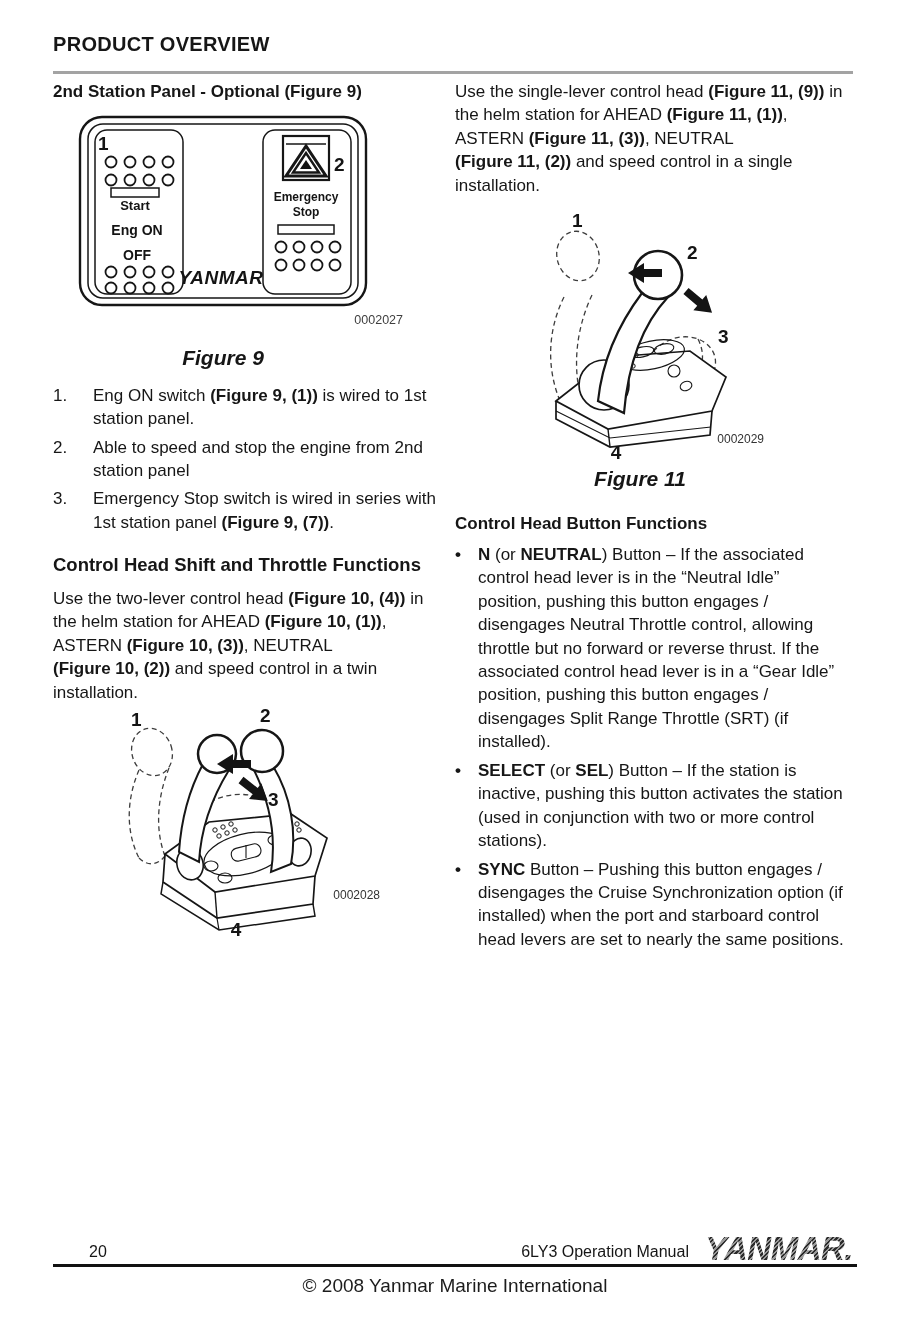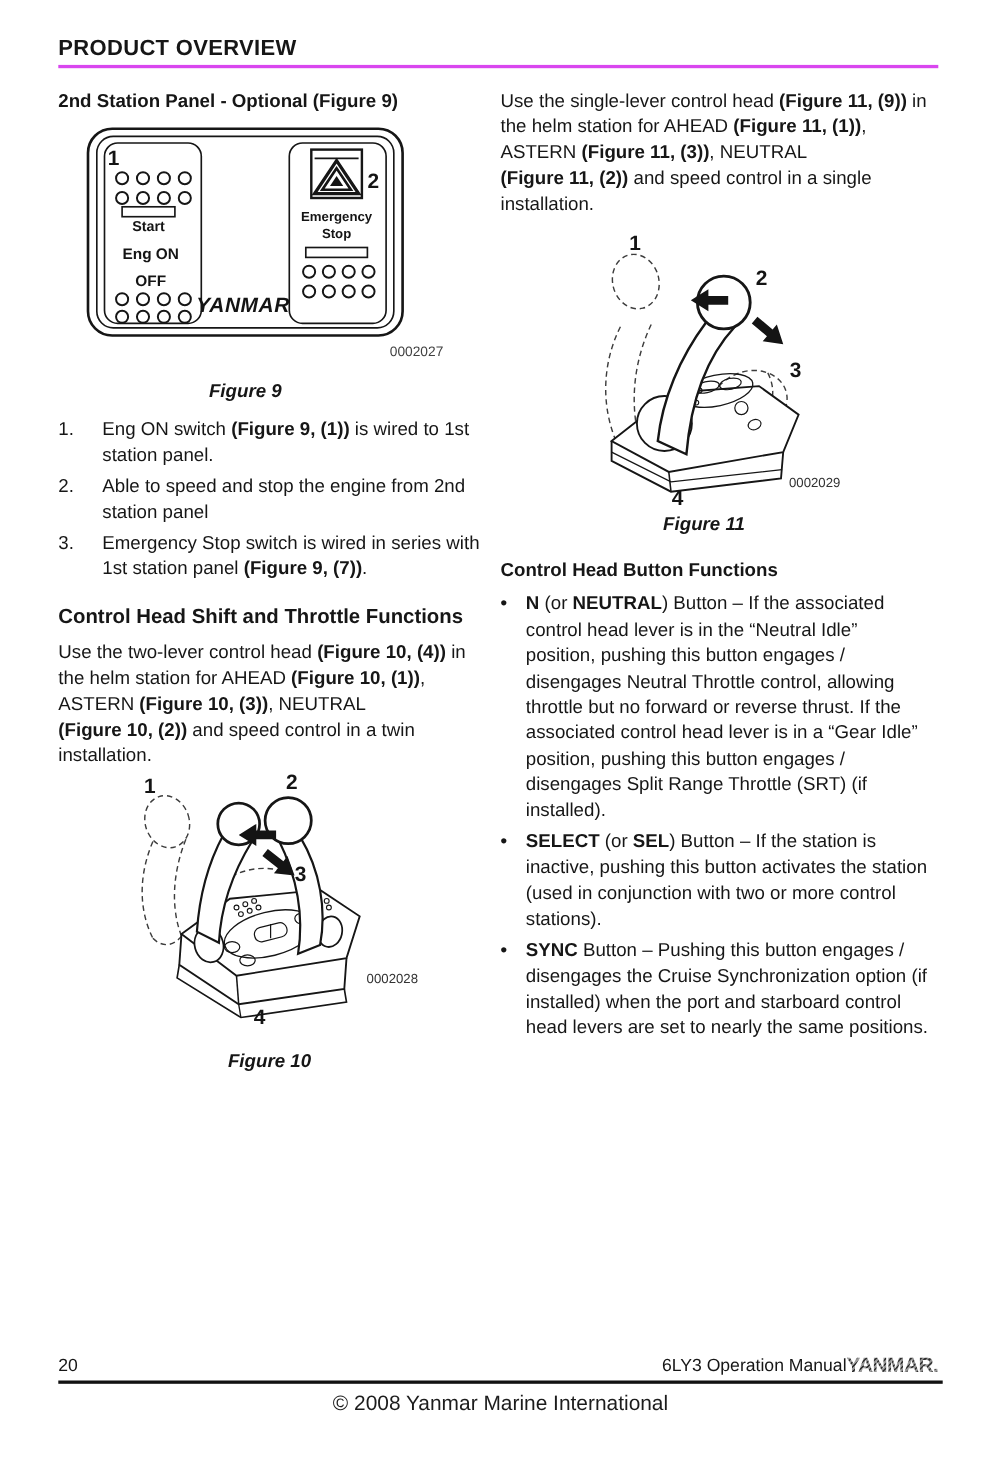--- a/index.html
+++ b/index.html
@@ -4,59 +4,59 @@
 <style>
   * { margin:0; padding:0; box-sizing:border-box; }
   html,body { background:#e8e8e8; }
   .page {
     position:relative; width:910px; height:1330px; margin:0 auto;
     background:#ffffff; color:#161616;
     font-family:"Liberation Sans", sans-serif; overflow:hidden;
   }
   
   .hdr { position:absolute; left:53px; top:33px; width:800px;
-         border-bottom:3px solid #d946ef; padding-bottom:3px; }
+         border-bottom:3px solid #a3a3a3; padding-bottom:15px; }
   .hdr h1 { font-size:20px; font-weight:bold; letter-spacing:.3px; }
   
   .col { position:absolute; top:80px; font-size:17px; line-height:1.38; }
   .col-left  { left:53px;  width:385px; }
   .col-right { left:455px; width:392px; }
   h2.sub     { font-size:17px;  font-weight:bold; }
   h2.section { font-size:18.5px; line-height:1.32; font-weight:bold;margin-top:19px; }
   p.body { margin-top:9px; }
   b { white-space:nowrap; }
   
   figure { margin:0; }
   .fig9-block   { margin:12px 0 0 0; }
   .fig9-block svg { display:block; margin-left:25px; }
   .fig-code { font-size:12.5px; color:#404040; }
   .fig9-code { width:350px; text-align:right; margin-top:5px; }
-  .fig-caption { font-size:17px; font-weight:bold; font-style:italic; text-align:center; }
+  .fig-caption { font-size:21px; font-weight:bold; font-style:italic; text-align:center; }
   .fig9-caption  { width:290px; margin:14px 0 0 25px; }
   .fig10-block { margin-top:2px; }
   .fig10-block svg { display:block; margin-left:42px; }
   .fig10-caption { width:300px; margin:2px 0 0 42px; }
   .fig11-block { margin-top:8px; }
   .fig11-block svg { display:block; margin-left:35px; }
   .fig11-caption { width:300px; margin:2px 0 0 35px; }
   
   ol.plist { list-style:none; margin-top:11px; }
   ol.plist li { display:flex; margin-bottom:5px; }
   ol.plist .num { width:40px; flex:none; }
   .h2-gap { margin-top:14px; }
   ul.blist { list-style:none; margin-top:7px; }
   ul.blist li { display:flex; margin-bottom:5px; }
   ul.blist .dot { width:23px; flex:none; font-weight:bold; }
   
   .footer { position:absolute; left:53px; top:1233px; width:804px; }
   .footer-row { display:flex; justify-content:space-between; align-items:flex-end; }
-  .footer-right { display:flex; }
-  .pgnum, .manual-title { font-size:16px; line-height:1.1; padding-bottom:4px; }
+  .footer-right { display:flex; align-items:flex-end; gap:16px; }
+  .pgnum, .manual-title { font-size:16px; line-height:1.1; padding-bottom:4px;margin-left:36px; }
   .yanmar-logo {
-    font-size:19px; font-weight:900; letter-spacing:-.5px;
+    font-size:33px; font-weight:900; font-style:italic; letter-spacing:-.5px;
     line-height:.95; padding-right:4px;
     background:repeating-linear-gradient(135deg,#2b2b2b 0 1.6px,#9a9a9a 1.6px 3.2px);
     -webkit-background-clip:text; background-clip:text; color:transparent;
   }
   .footer-rule { height:3px; background:#111; }
   .copyright { text-align:center; font-size:19px; margin-top:8px; color:#1c1c1c; }
   
   svg text { font-family:"Liberation Sans",sans-serif; fill:#141414; }
   .ln  { fill:none; stroke:#161616; }
   .wfill { fill:#ffffff; stroke:#161616; }
@@ -224,21 +224,20 @@
 
         <use href="#arrR" transform="translate(122,38) rotate(180 0 10) translate(-34 -10)" fill="#141414"></use>
         <use href="#arrR" transform="translate(146,64) rotate(38 0 10)" fill="#141414"></use>
 
         <text class="callout" x="36" y="20">1</text>
         <text class="callout" x="165" y="16">2</text>
         <text class="callout" x="173" y="100">3</text>
         <text class="callout" x="141" y="230" text-anchor="middle">4</text>
         <text class="svgcode" x="285" y="193" text-anchor="end">0002028</text>
       </svg>
-      <figcaption class="fig-caption fig10-caption">Figure 10</figcaption>
     </figure>
   </div>
 
   <div class="col col-right">
 
     <p>Use the single-lever control head <b>(Figure 11, (9))</b> in the helm station for AHEAD <b>(Figure 11, (1))</b>, ASTERN <b>(Figure 11, (3))</b>, NEUTRAL <b>(Figure 11, (2))</b> and speed control in a single installation.</p>
 
     <figure class="fig11-block">
       <svg width="300" height="258" viewBox="0 0 300 258">
 

